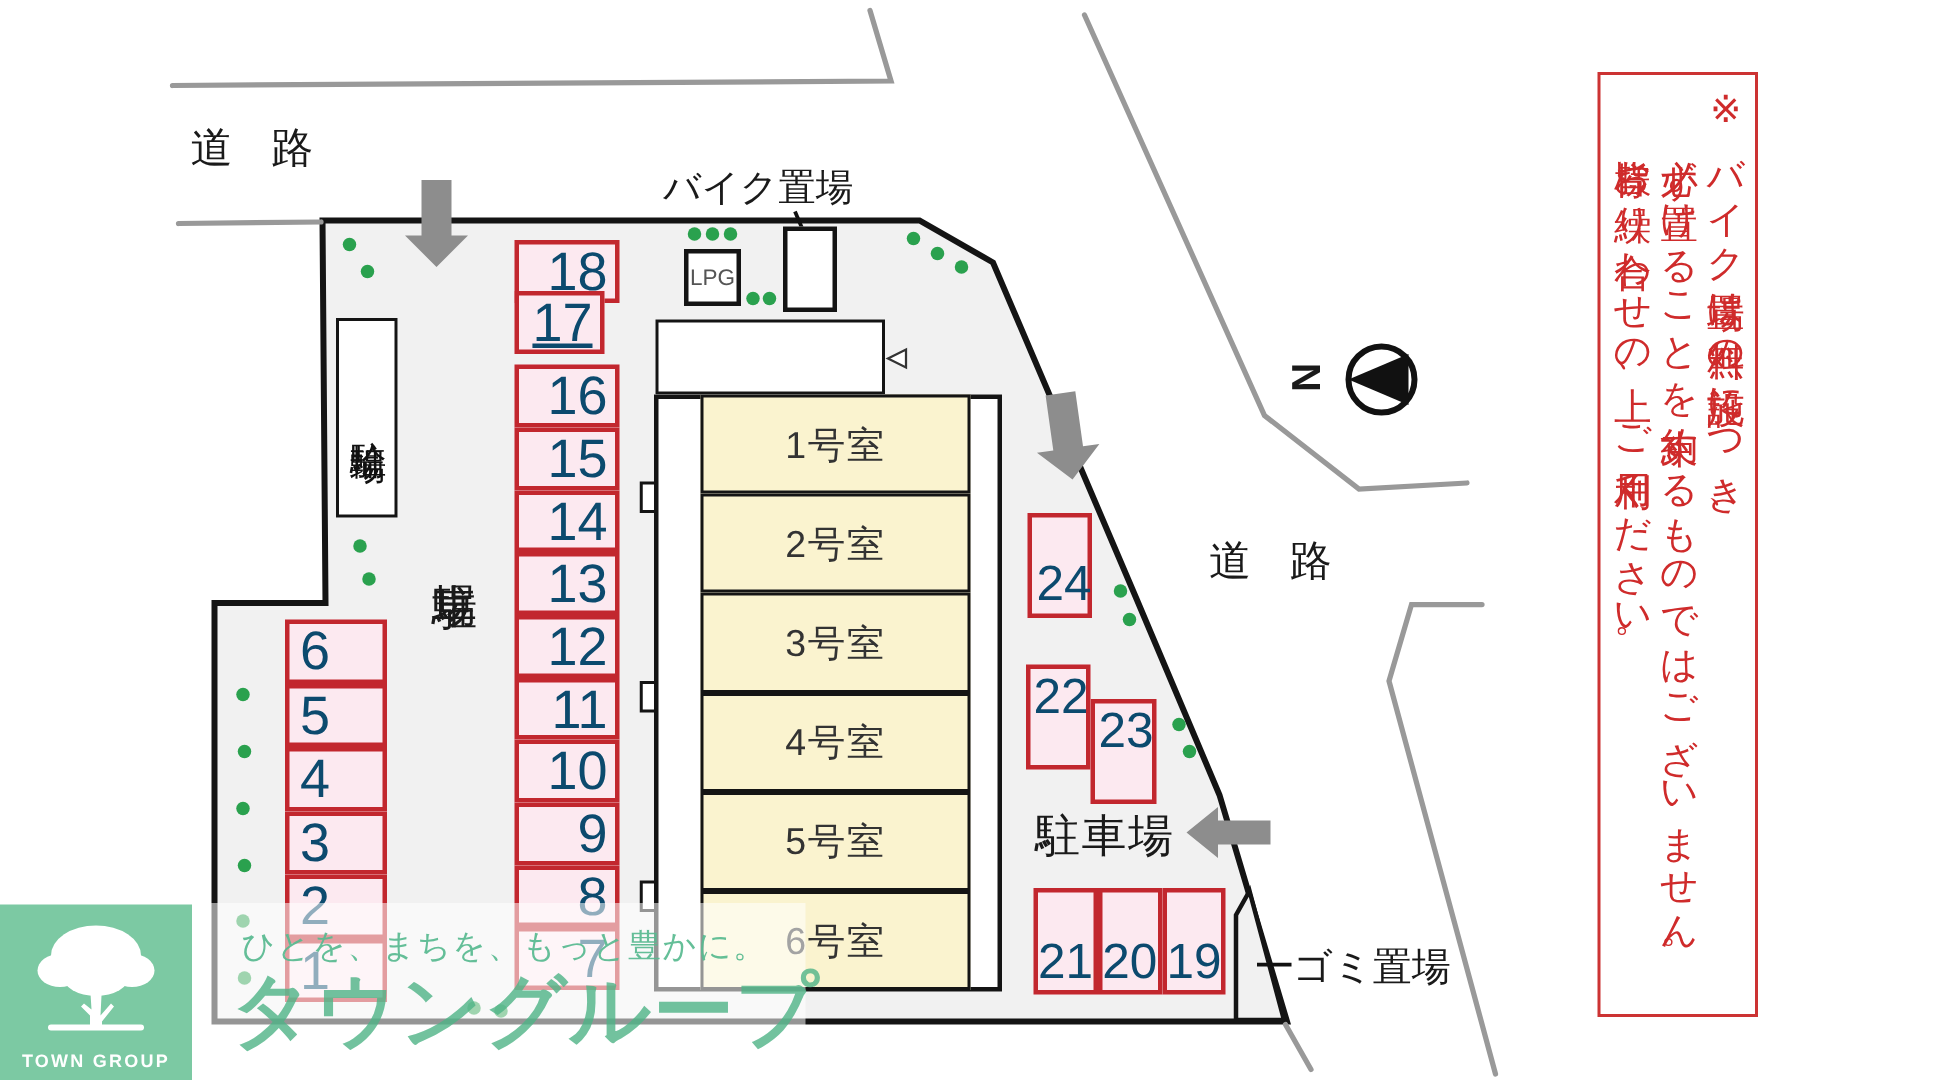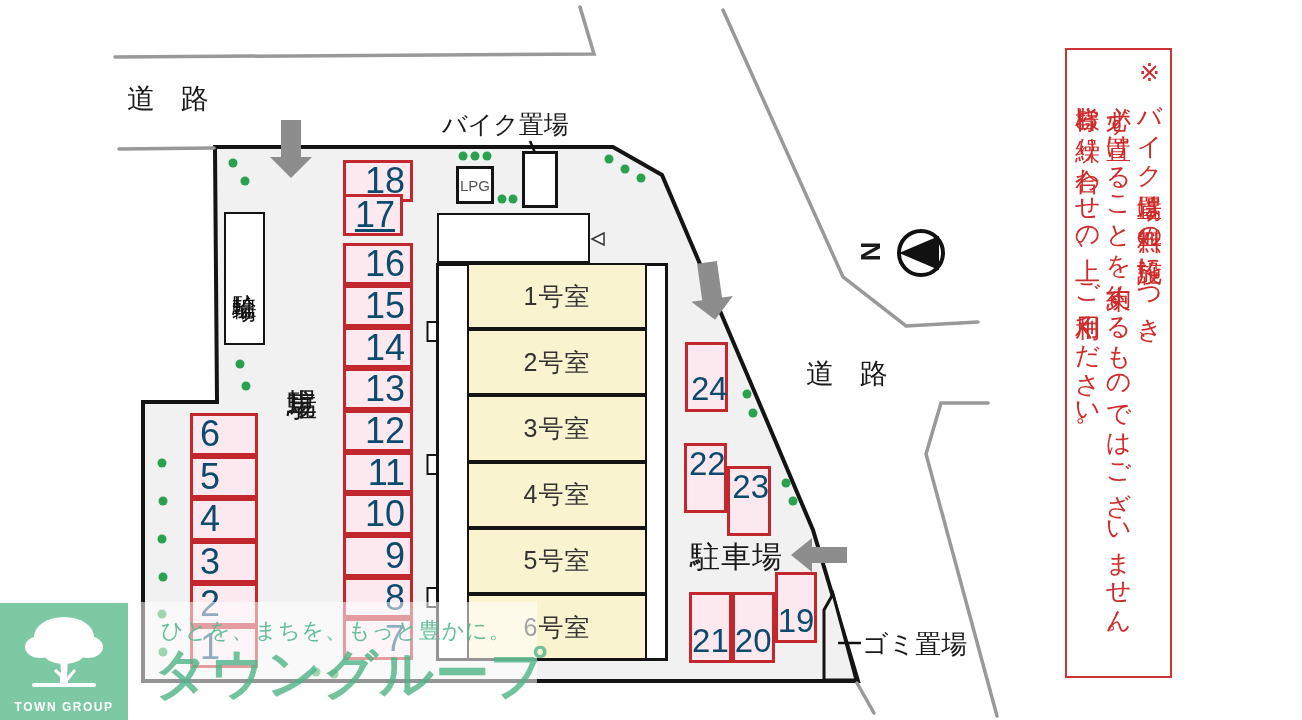--- a/index.html
+++ b/index.html
@@ -213,21 +213,21 @@
       </div>
       <div class="space n-tl" style="left: 727.3px; top: 443px; width: 43.3px; height: 70px; margin-top: 23px;">
         <span>23</span>
       </div>
       <div class="space n-bc" style="left: 689px; top: 592px; width: 42.8px; height: 71px;">
         <span>21</span>
       </div>
       <div class="space n-bc" style="left: 731.8px; top: 592px; width: 42.8px; height: 71px;">
         <span>20</span>
       </div>
-      <div class="space n-bc" style="left: 774.6px; top: 572px; width: 42.8px; height: 71px;">
+      <div class="space n-bc" style="left: 774.6px; top: 592px; width: 42.8px; height: 71px;">
         <span>19</span>
       </div>
     </div>
 
   <div id="road-tl" class="lbl">道 路</div>
   <div id="road-r" class="lbl">道 路</div>
   <div id="bike-lbl" class="lbl">バイク置場</div>
   <div id="gomi-lbl" class="lbl">ゴミ置場</div>
   <div id="park-r-lbl" class="lbl">駐車場</div>
   <div id="park-l-lbl" class="lbl">駐車場</div>

